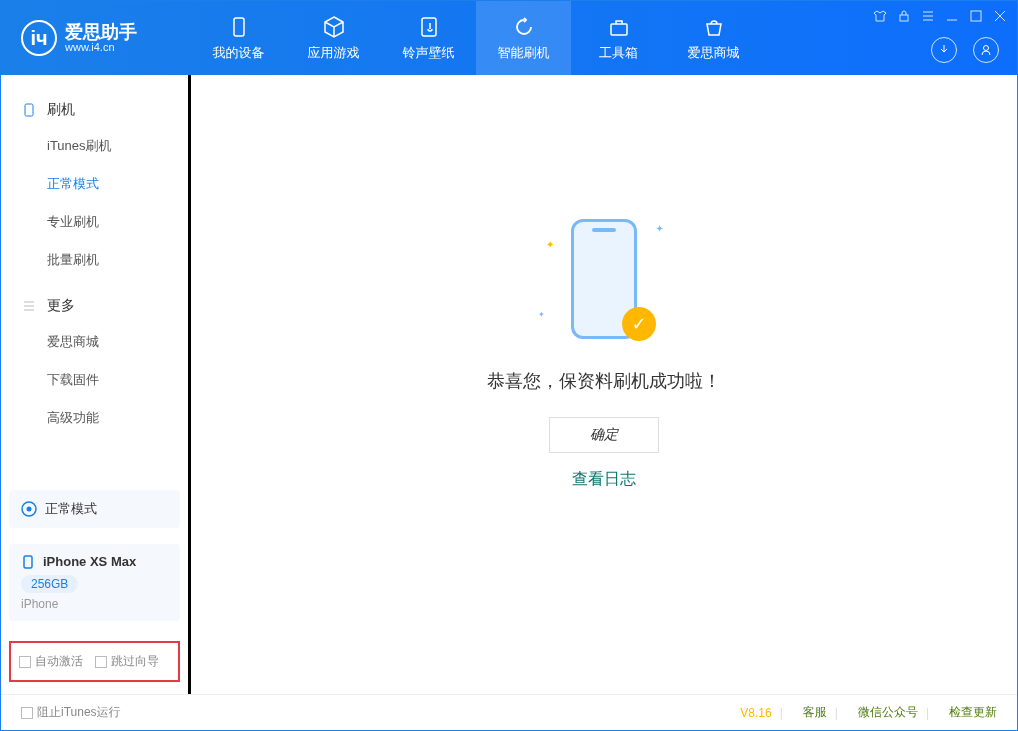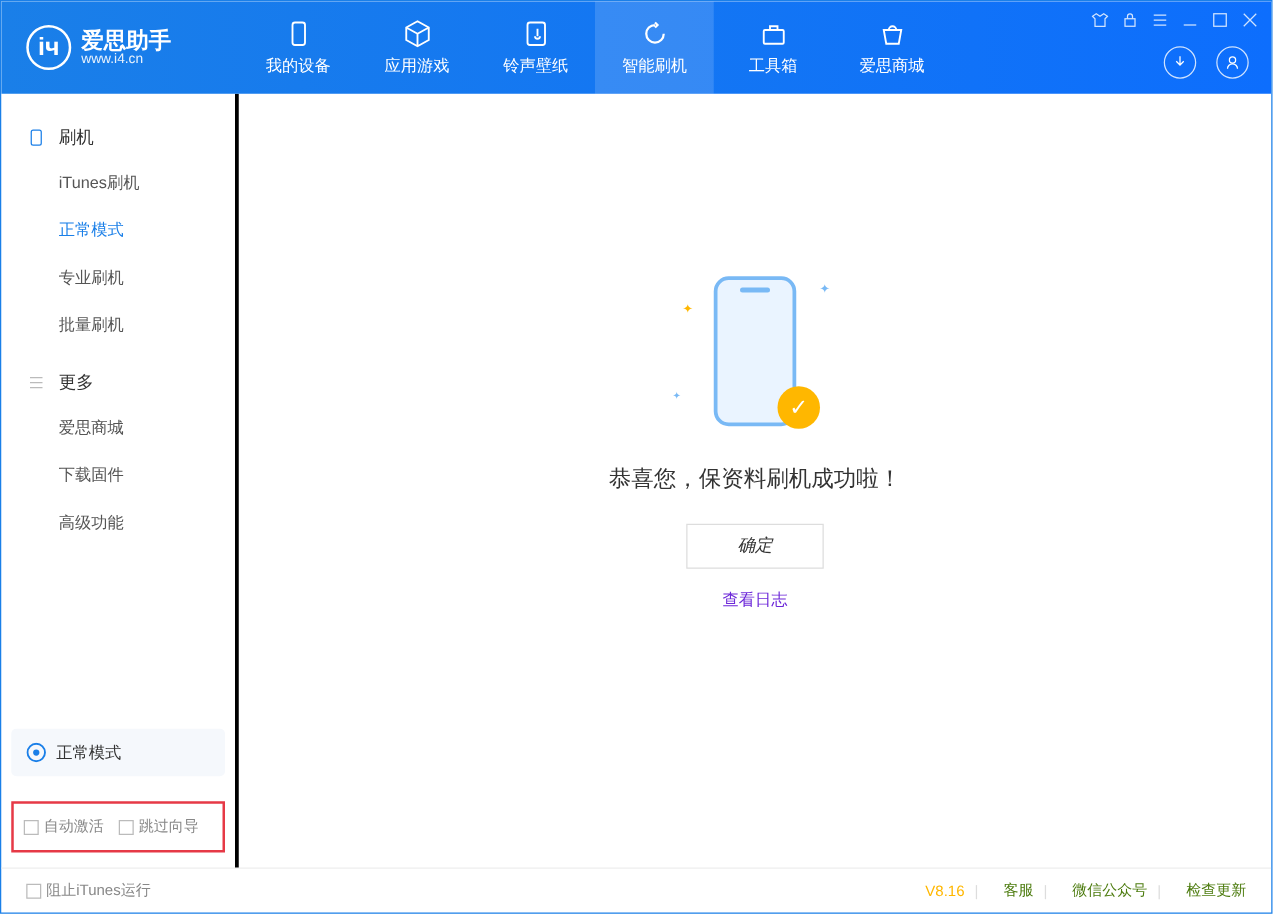--- a/index.html
+++ b/index.html
@@ -42,21 +42,21 @@
 .checkbox-sq { width: 12px; height: 12px; border: 1px solid #bbb; }
 
 .main { flex: 1; display: flex; flex-direction: column; align-items: center; justify-content: center; padding-bottom: 60px; }
 .phone-illus { position: relative; width: 120px; height: 130px; margin-bottom: 20px; }
 .phone-body { width: 66px; height: 120px; border: 3px solid #79b9f5; border-radius: 12px; margin: 0 auto; background: #eaf4ff; position: relative; }
 .phone-notch { width: 24px; height: 4px; background: #79b9f5; border-radius: 3px; position: absolute; top: 6px; left: 50%; transform: translateX(-50%); }
 .check-circle { width: 34px; height: 34px; background: #ffb700; border-radius: 50%; position: absolute; right: 8px; bottom: 8px; display: flex; align-items: center; justify-content: center; color: #fff; font-size: 18px; }
 .sparkle { position: absolute; color: #ffb700; font-size: 10px; }
 .success-msg { font-size: 18px; color: #333; margin-bottom: 24px; }
 .ok-btn { padding: 8px 40px; border: 1px solid #ddd; background: #fff; font-size: 14px; color: #333; cursor: pointer; margin-bottom: 16px; font-style: italic; }
-.log-link { font-size: 13px; color: #6d28d9; cursor: pointer; }
+.log-link { font-size: 16px; color: #0f766e; cursor: pointer; }
 
 .footer { height: 36px; border-top: 1px solid #eee; display: flex; padding: 0 20px; font-size: 12px; color: #888; }
 .footer-left { display: flex; align-items: center; gap: 6px; }
 .footer-right { margin-left: auto; display: flex; align-items: center; gap: 8px; }
 .footer-right span.sep { color: #ddd; }
 .footer-link { cursor: pointer; color: #4d7c0f; margin-left: 12px; }
 .version { color: #ffb700; }
 </style>
 </head>
 <body>
@@ -189,20 +189,30 @@
 
     <div style="flex:1"></div>
 
     <div class="device-box mode">
       <svg width="16" height="16" viewBox="0 0 16 16">
           <circle cx="8" cy="8" r="7" fill="none" stroke="#1a7fe8" stroke-width="1.5"></circle>
           <circle cx="8" cy="8" r="2.5" fill="#1a7fe8"></circle>
         </svg>
       <span>正常模式</span>
     </div>
+    <div class="device-box">
+      <div class="dev-name">
+        <svg width="14" height="14" viewBox="0 0 14 14">
+            <rect x="3" y="1" width="8" height="12" rx="1.5" fill="none" stroke="#1a7fe8" stroke-width="1.5"></rect>
+          </svg>
+        <span>iPhone XS Max</span>
+      </div>
+      <span class="badge">256GB</span>
+      <div class="dev-sub">iPhone</div>
+    </div>
     <div class="option-box">
       <div class="checkbox">
         <div class="checkbox-sq"></div>
         <span>自动激活</span>
       </div>
       <div class="checkbox">
         <div class="checkbox-sq"></div>
         <span>跳过向导</span>
       </div>
     </div>

